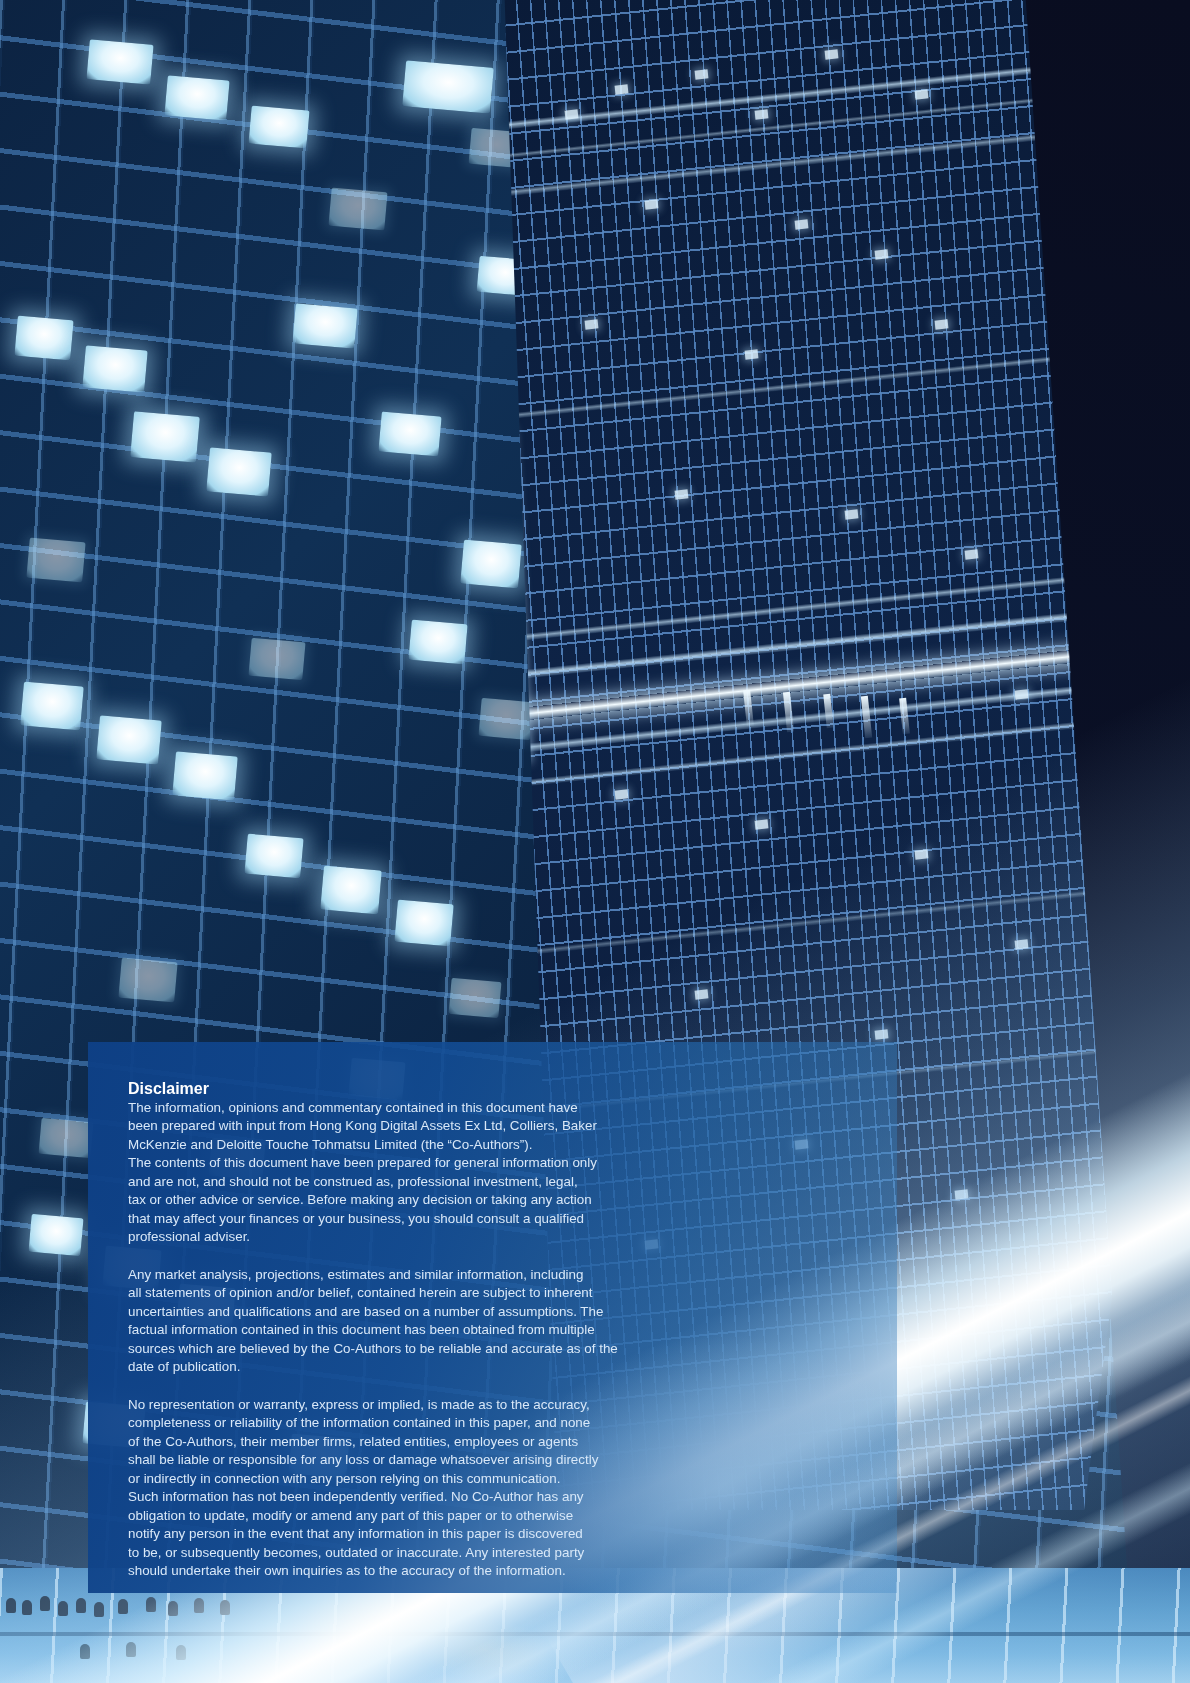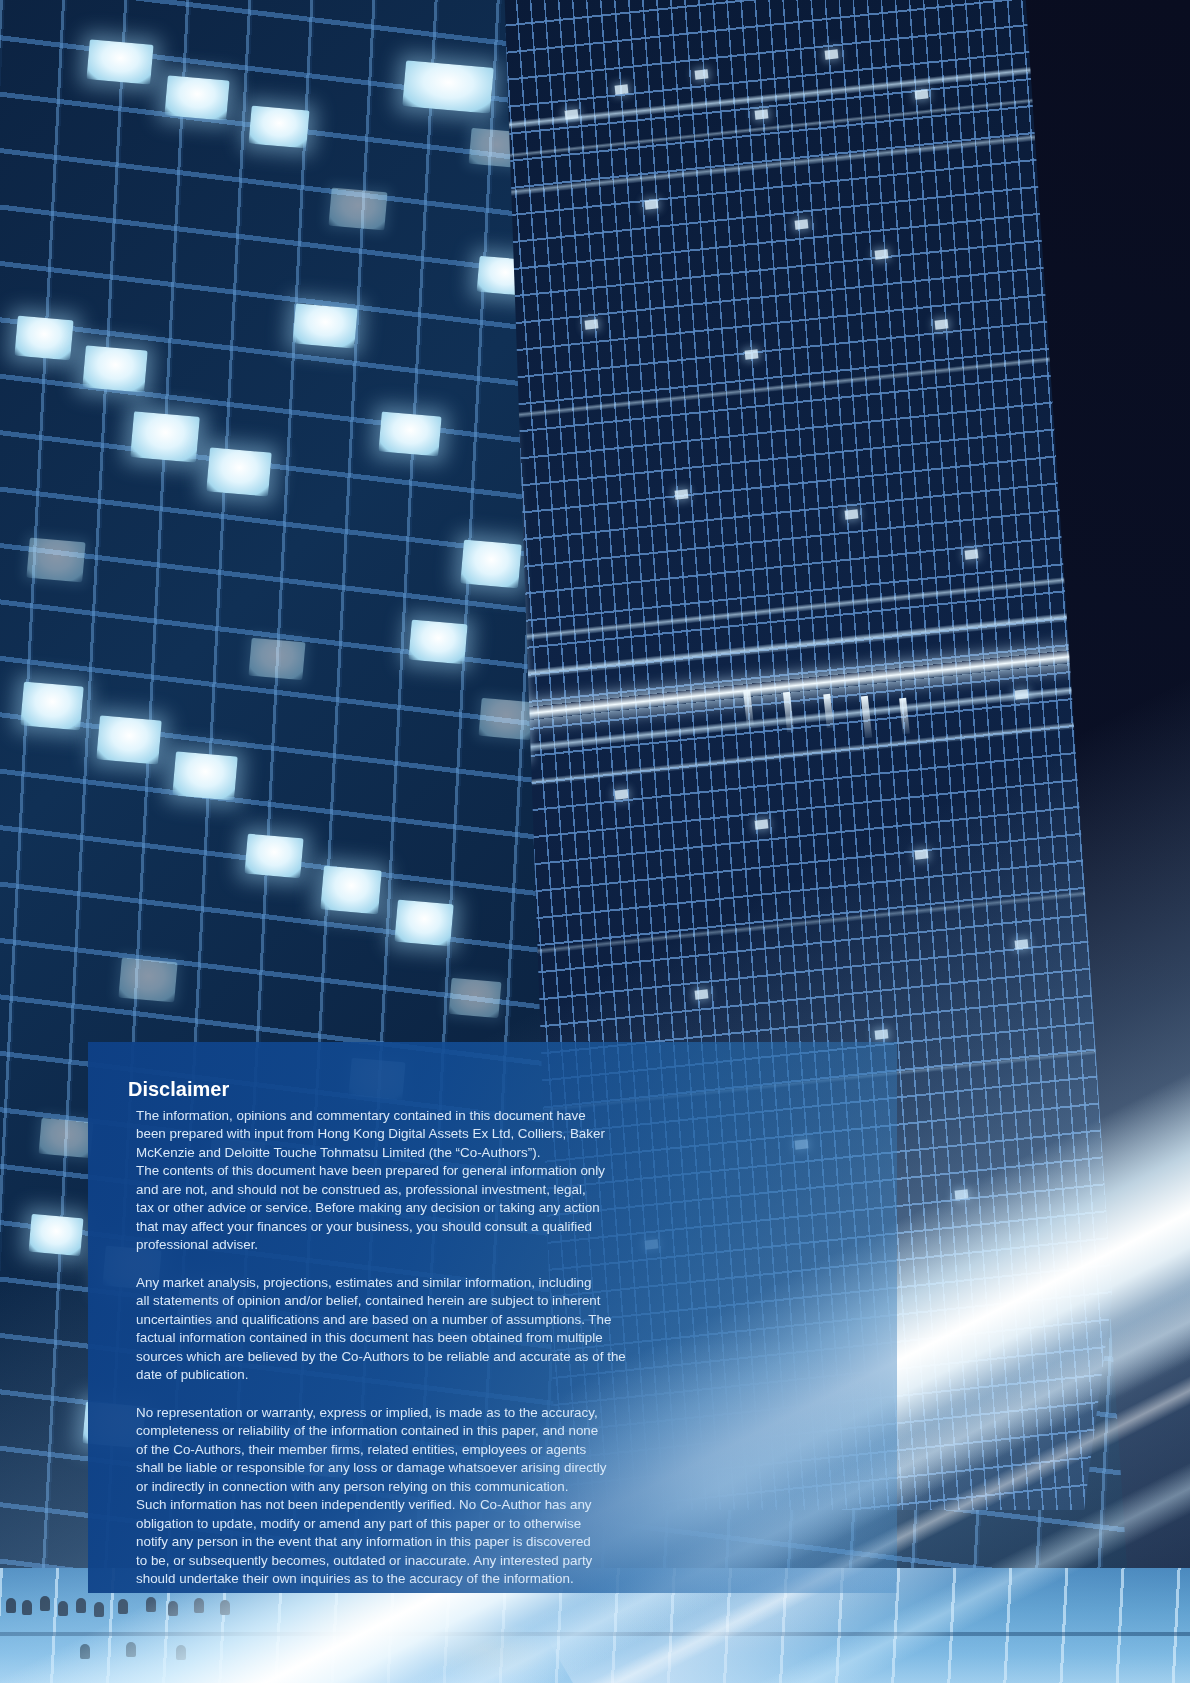--- a/index.html
+++ b/index.html
@@ -72,22 +72,22 @@
                188px 0 0 0 #0e1b2d,214px 2px 0 0 #0c1828,74px 46px 0 0 #123046,120px 44px 0 0 #123046,
                170px 47px 0 0 #123046;}
 
   
   .panel{position:absolute;left:88px;top:1042px;width:809px;height:551px;z-index:6;box-sizing:border-box;
     padding:38px 0 0 40px;
     background:linear-gradient(100deg,rgba(14,64,134,.97) 0%,rgba(18,76,148,.9) 40%,
                rgba(35,100,165,.72) 70%,rgba(70,140,200,.38) 100%);}
   .panel::after{content:"";position:absolute;right:-40px;bottom:-60px;width:420px;height:320px;
     background:radial-gradient(ellipse,rgba(200,230,252,.3),rgba(200,230,252,0) 70%);pointer-events:none;}
-  .panel .title{font-size:20px;line-height:18.5px;font-weight:bold;color:#ffffff;}
-  .panel p{margin:8px;width:572px;font-size:13.4px;line-height:18.5px;color:#d9e8f8;white-space:pre-line;}
+  .panel .title{font-size:16px;line-height:18.5px;font-weight:bold;color:#ffffff;}
+  .panel p{margin:0;width:572px;font-size:13.4px;line-height:18.5px;color:#d9e8f8;white-space:pre-line;}
   .panel p + p{margin-top:19px;}
 </style>
 </head>
 <body>
 
 <div class="page">
 
   <div class="sky"></div>
 
   <div class="facade">

